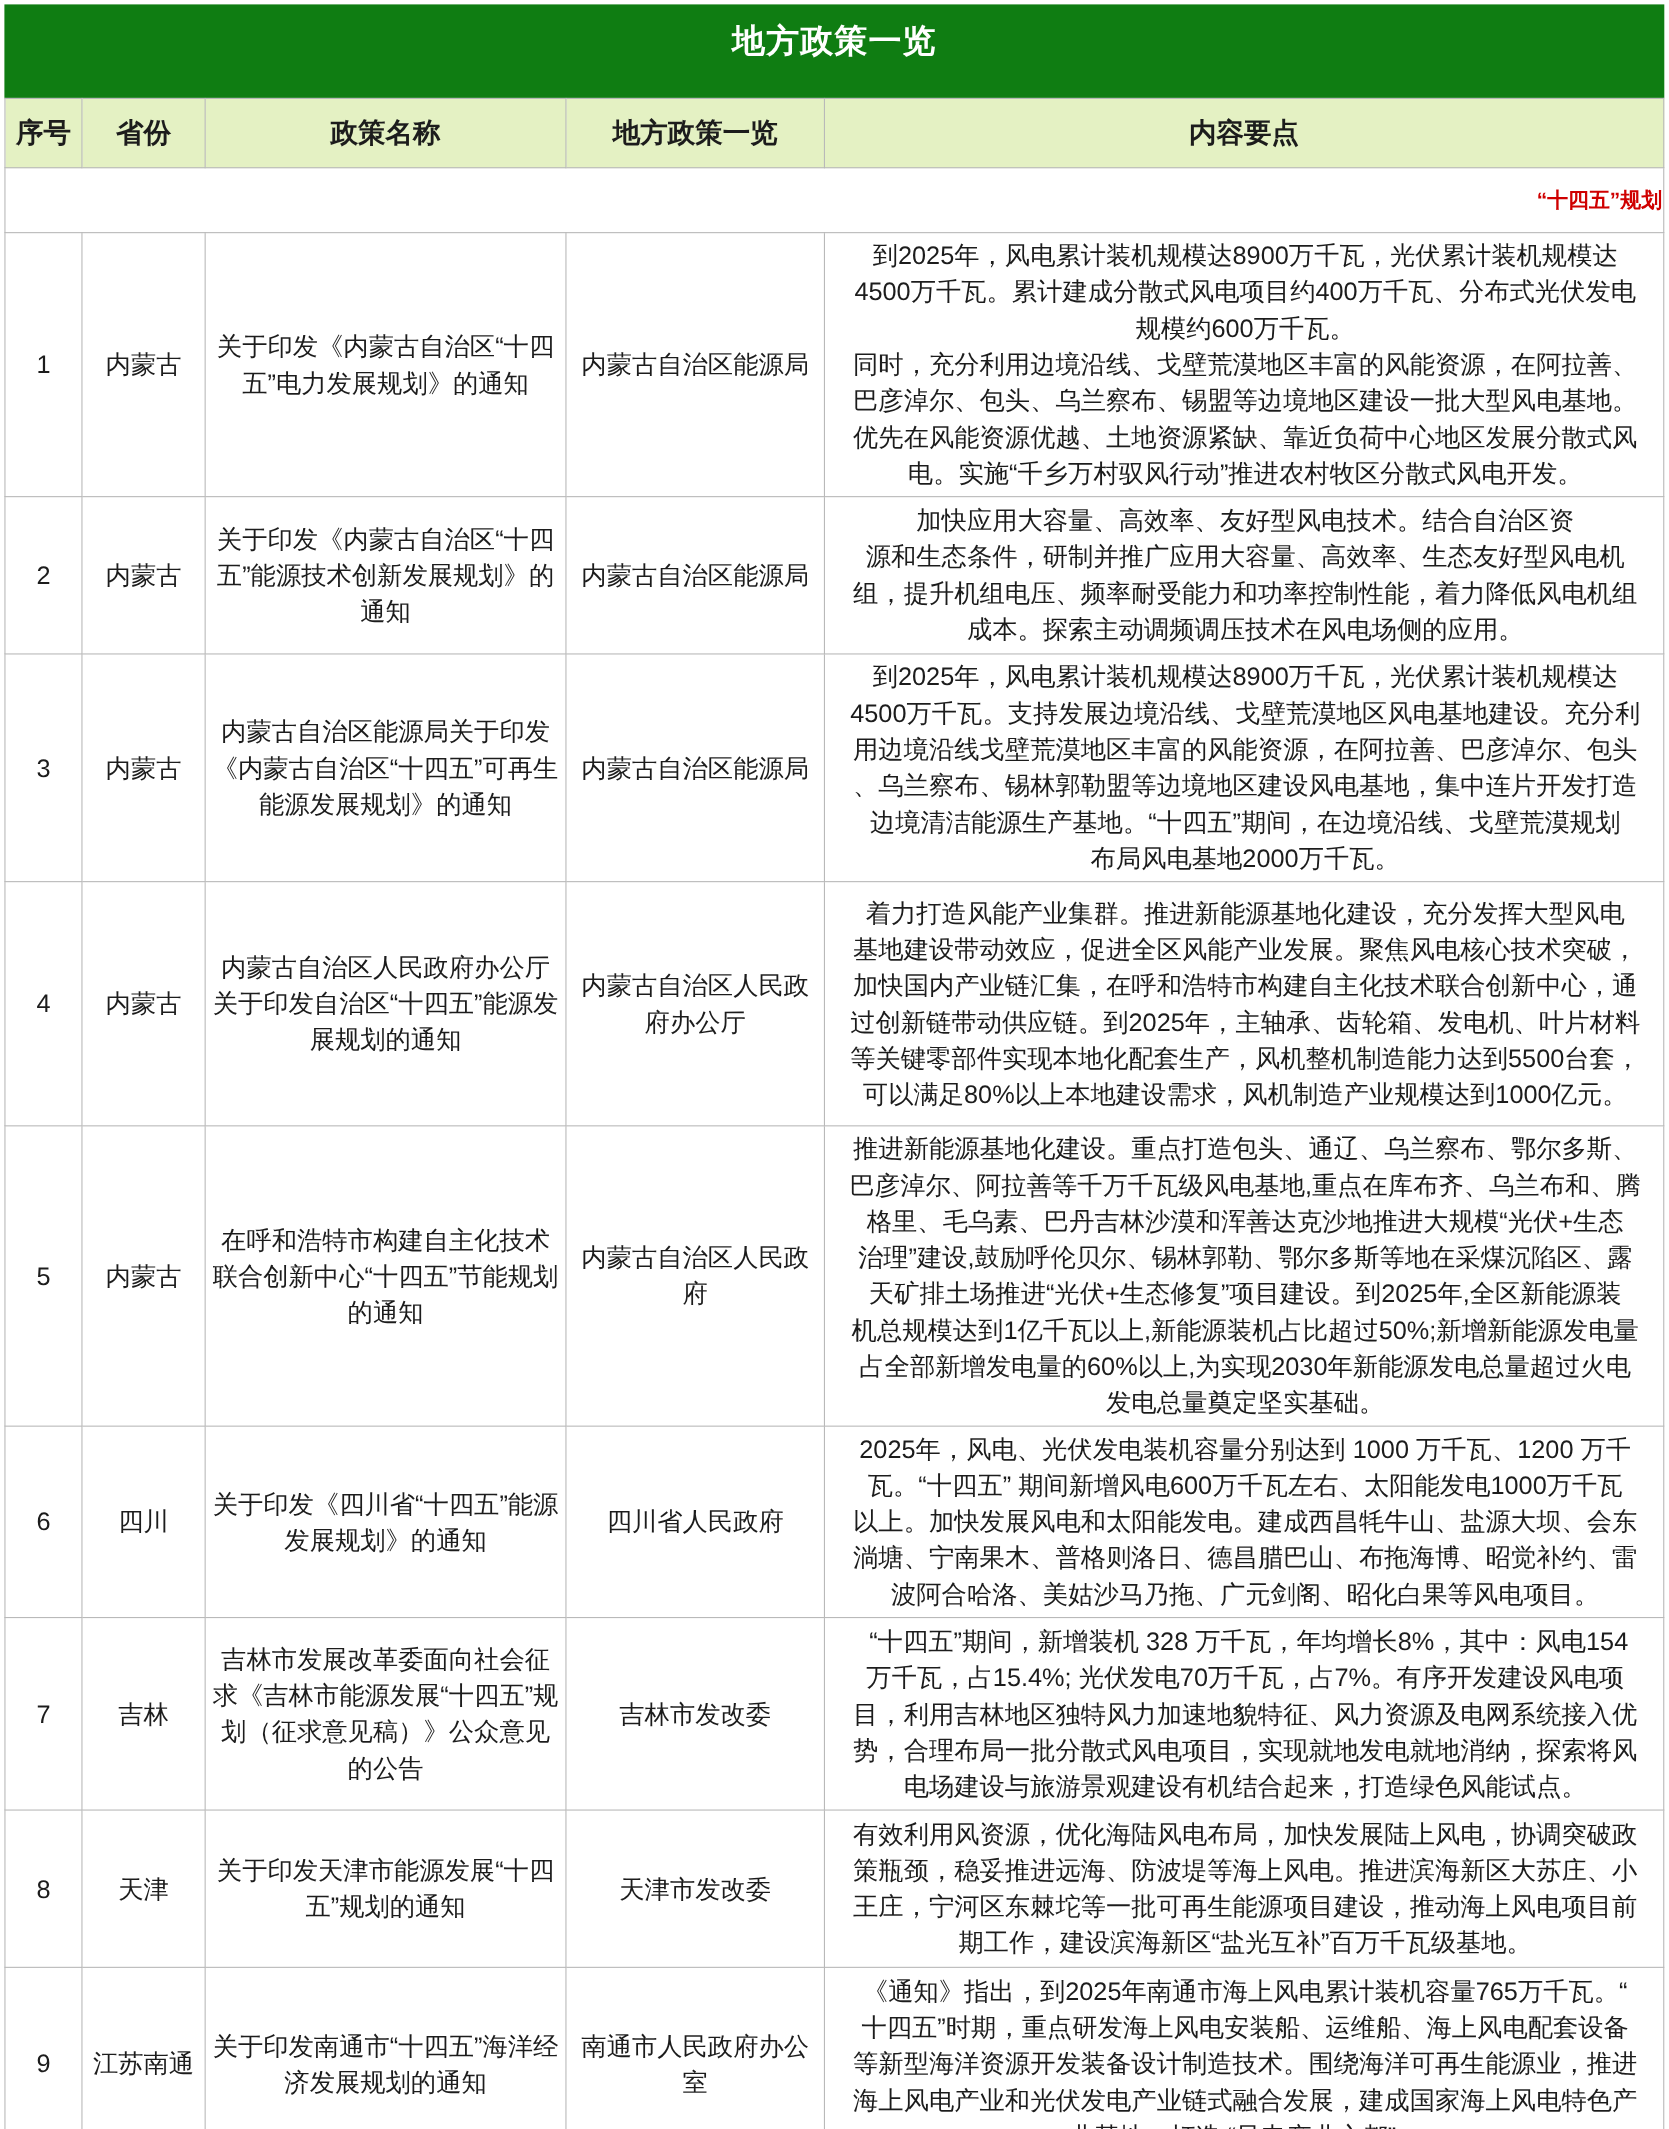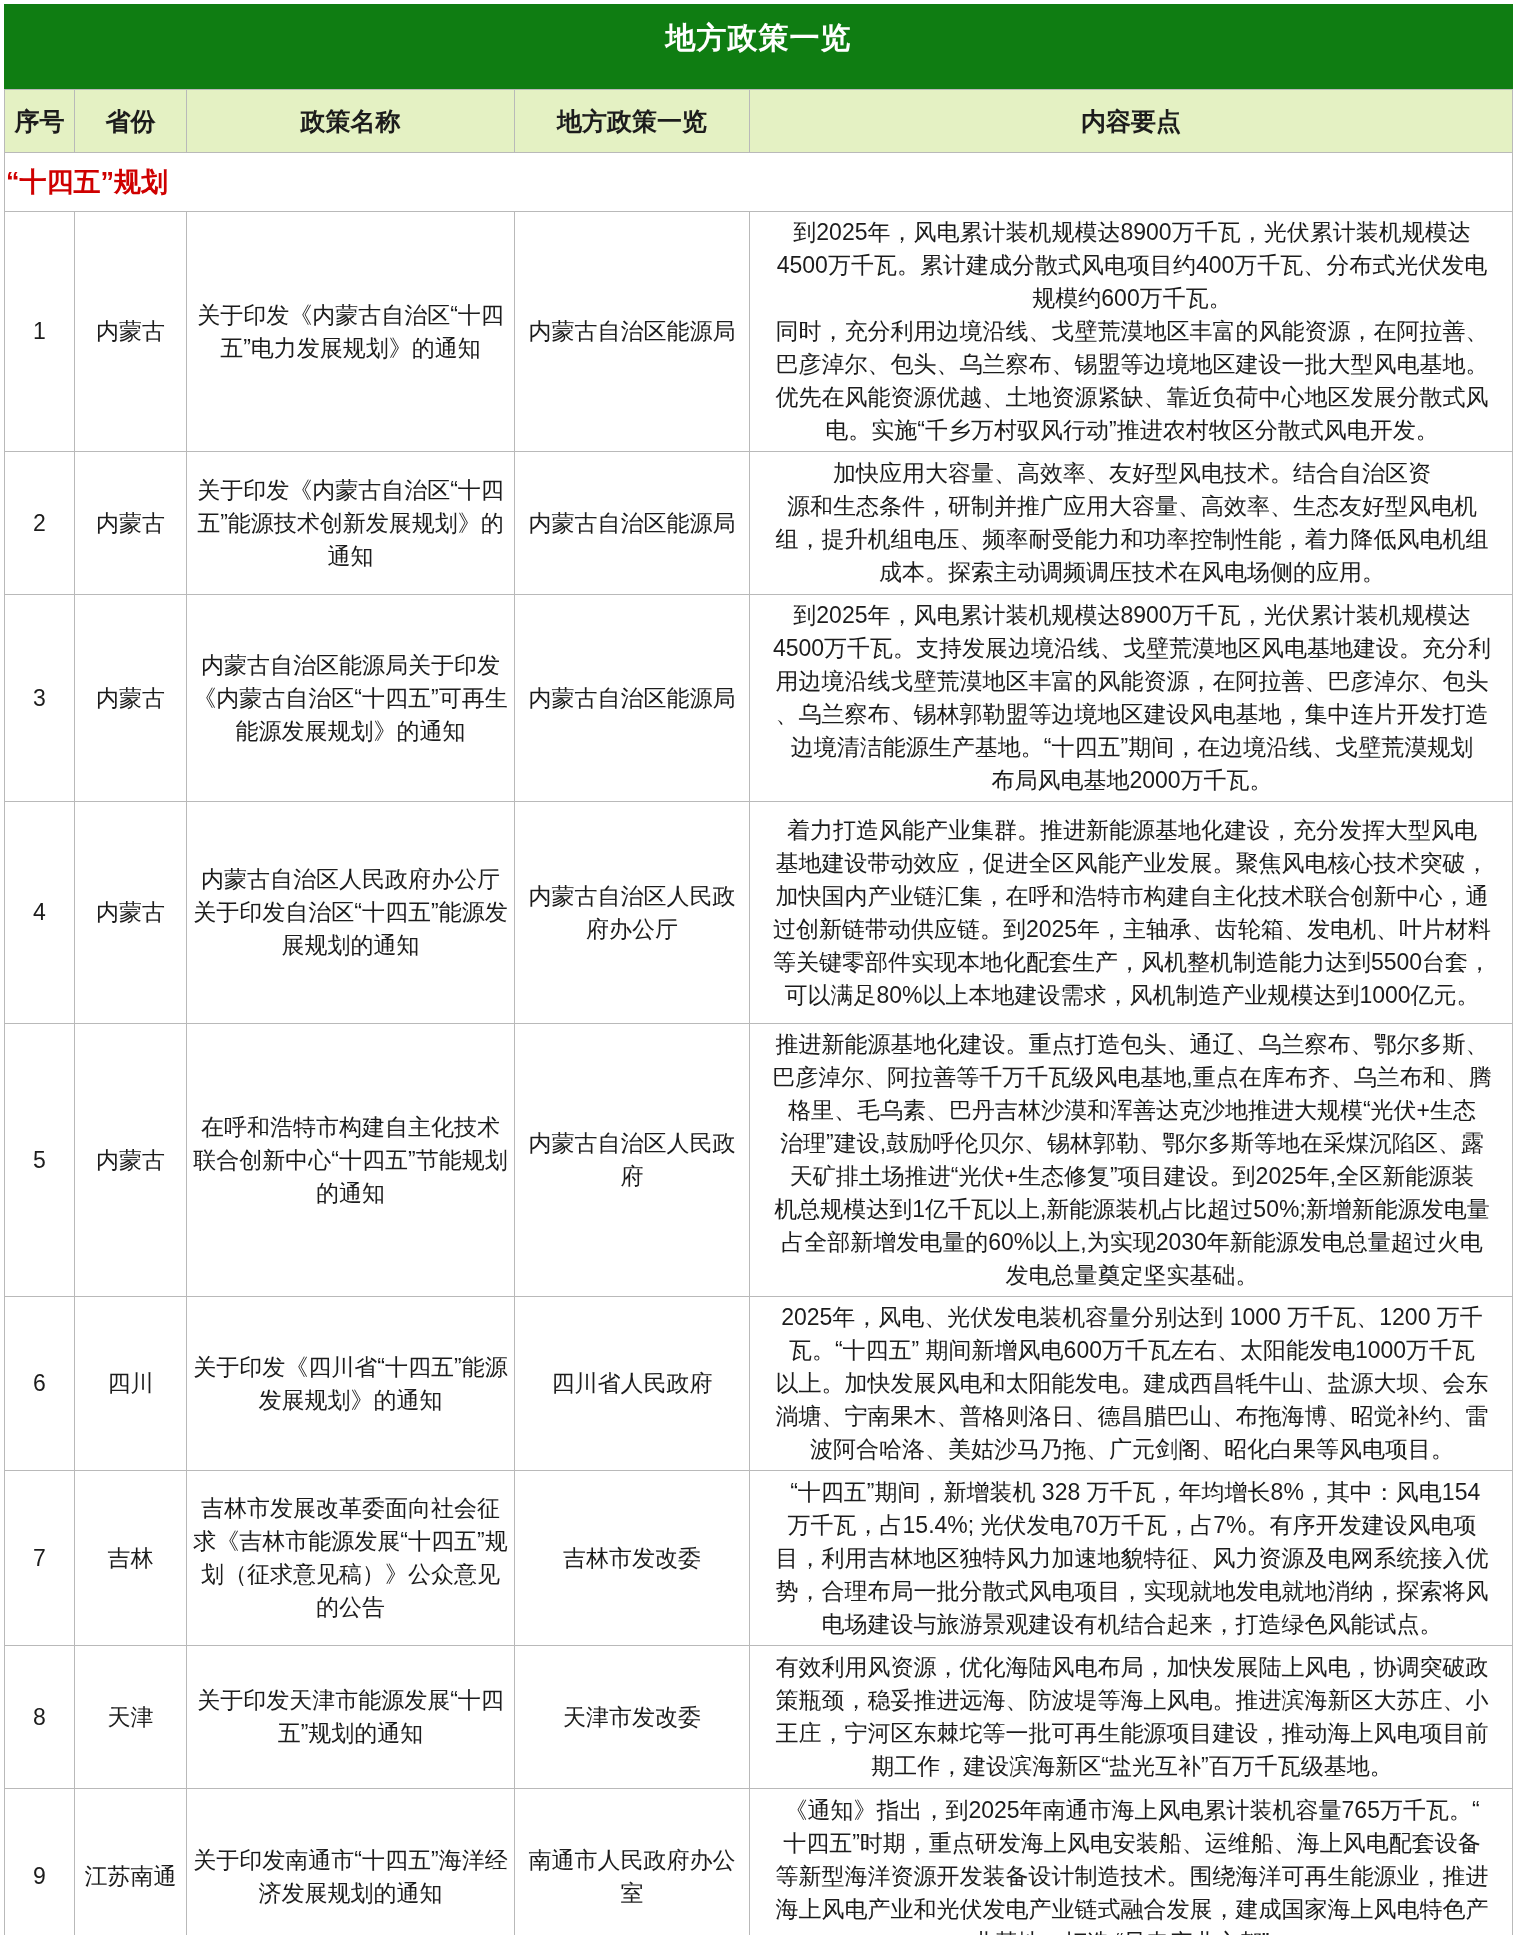--- a/index.html
+++ b/index.html
@@ -50,22 +50,22 @@
   tr.head-row th{
     background:var(--head-bg);
     font-size:25px;
     font-weight:bold;
     text-align:center;
   }
   tr.section-row{height:59px;}
   tr.section-row td{
     color:var(--red);
     font-weight:bold;
-    font-size:27px;
-    text-align:left;
+    font-size:19px;
+    text-align:right;
     background:#ffffff;
   }
   td.c-no,td.c-prov,td.c-policy,td.c-issuer{
     text-align:center;
     padding:4px 6px;
   }
   td.c-content{
     text-align:center;
     padding:4px 8px 4px 10px;
     white-space:pre-wrap;

